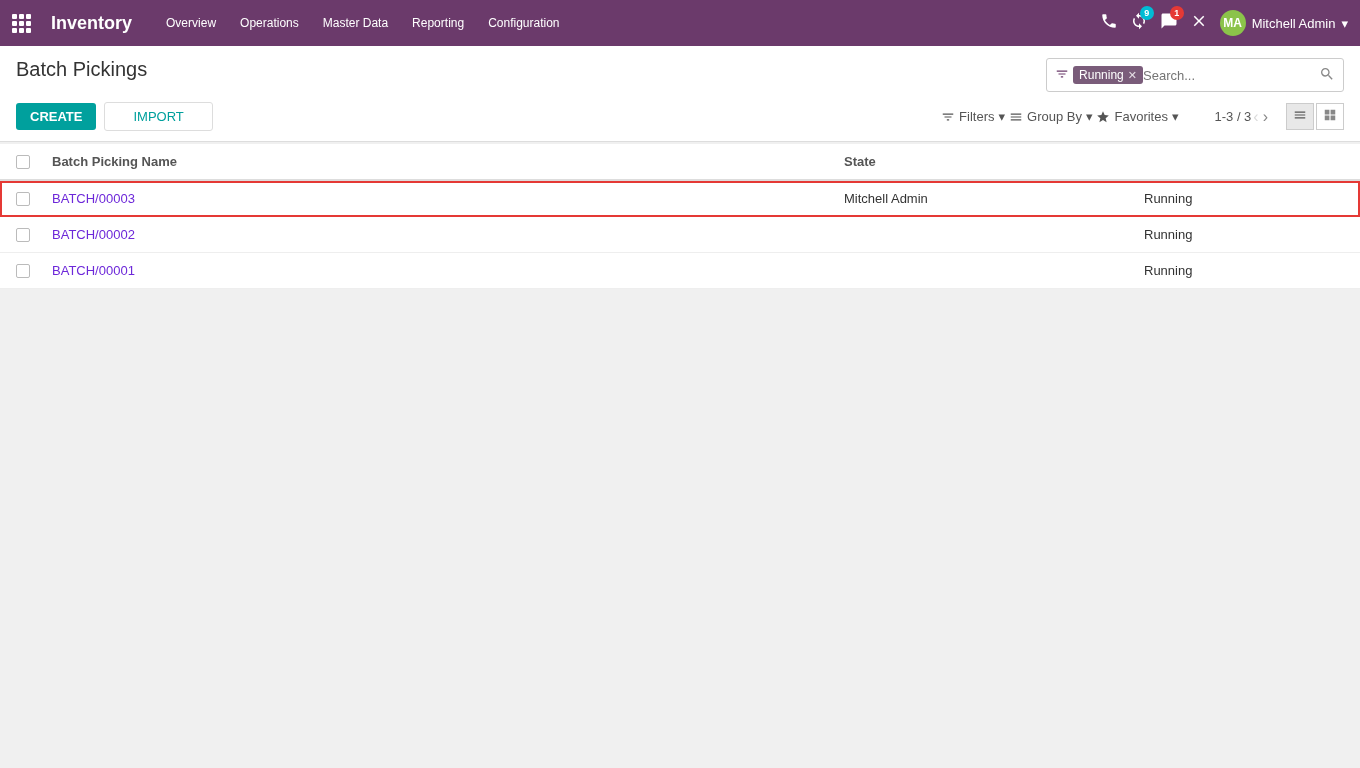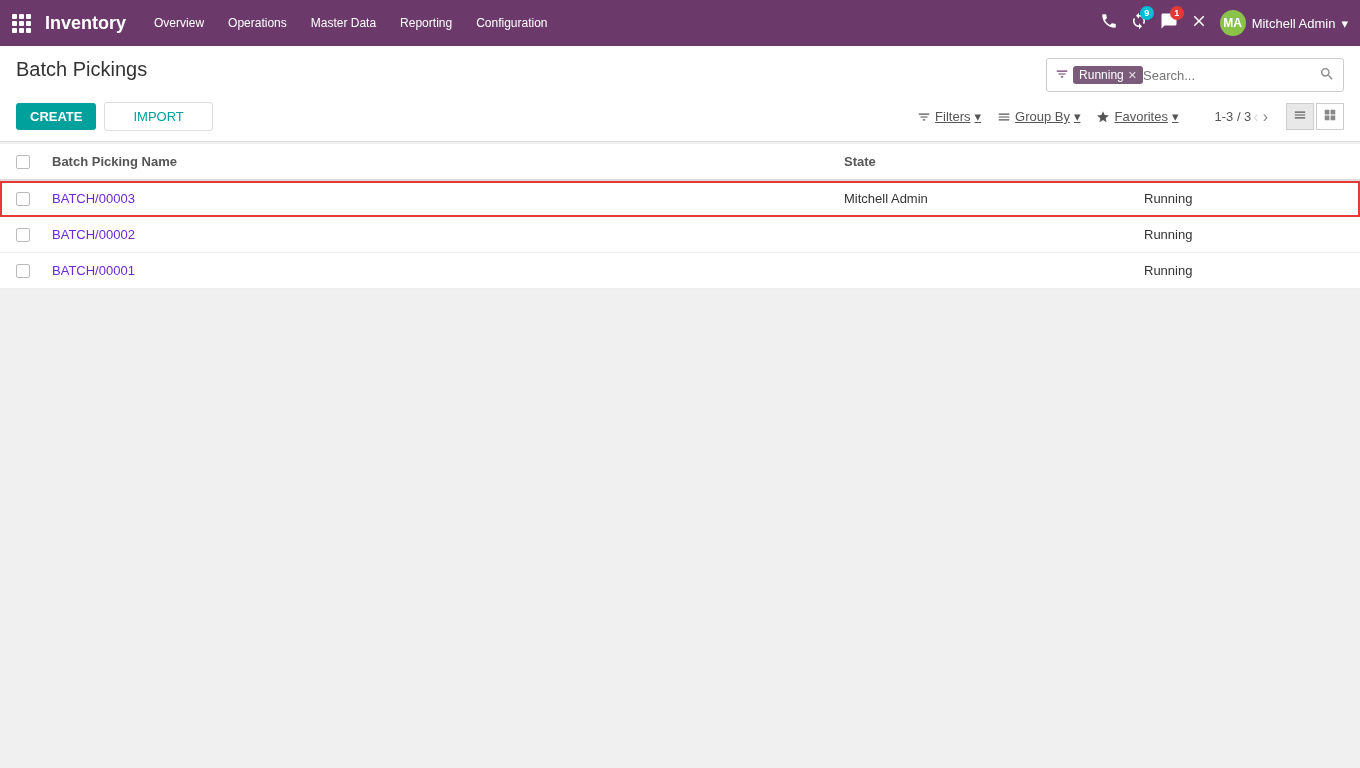--- a/index.html
+++ b/index.html
@@ -6,21 +6,21 @@
     body { font-family: 'Segoe UI', Arial, sans-serif; font-size: 14px; background: #f0f0f0; color: #333; }
 
     
     .navbar {
       background: #6b3a6b;
       color: white;
       height: 46px;
       display: flex;
       align-items: center;
       padding: 8px 12px;
-      gap: 6px;
+      gap: 12px;
     }
     .navbar-brand {
       font-size: 18px;
       font-weight: bold;
       color: white;
       margin-left: 8px;
       margin-right: 20px;
     }
     .navbar-menu {
       display: flex;
@@ -175,24 +175,23 @@
       border: 1px solid #ddd;
       padding: 6px 28px;
       border-radius: 3px;
       cursor: pointer;
       font-size: 13px;
     }
     .toolbar-spacer { flex: 1; }
     .toolbar-filters {
       display: flex;
       align-items: flex-start;
-      gap: 16px;
+      gap: 4px;
       color: #555;
       font-size: 13px;
-      text-decoration: underline;
     }
     .toolbar-filter-item {
       display: flex;
       align-items: center;
       gap: 4px;
       cursor: pointer;
     }
     .pagination {
       display: flex;
       align-items: center;

